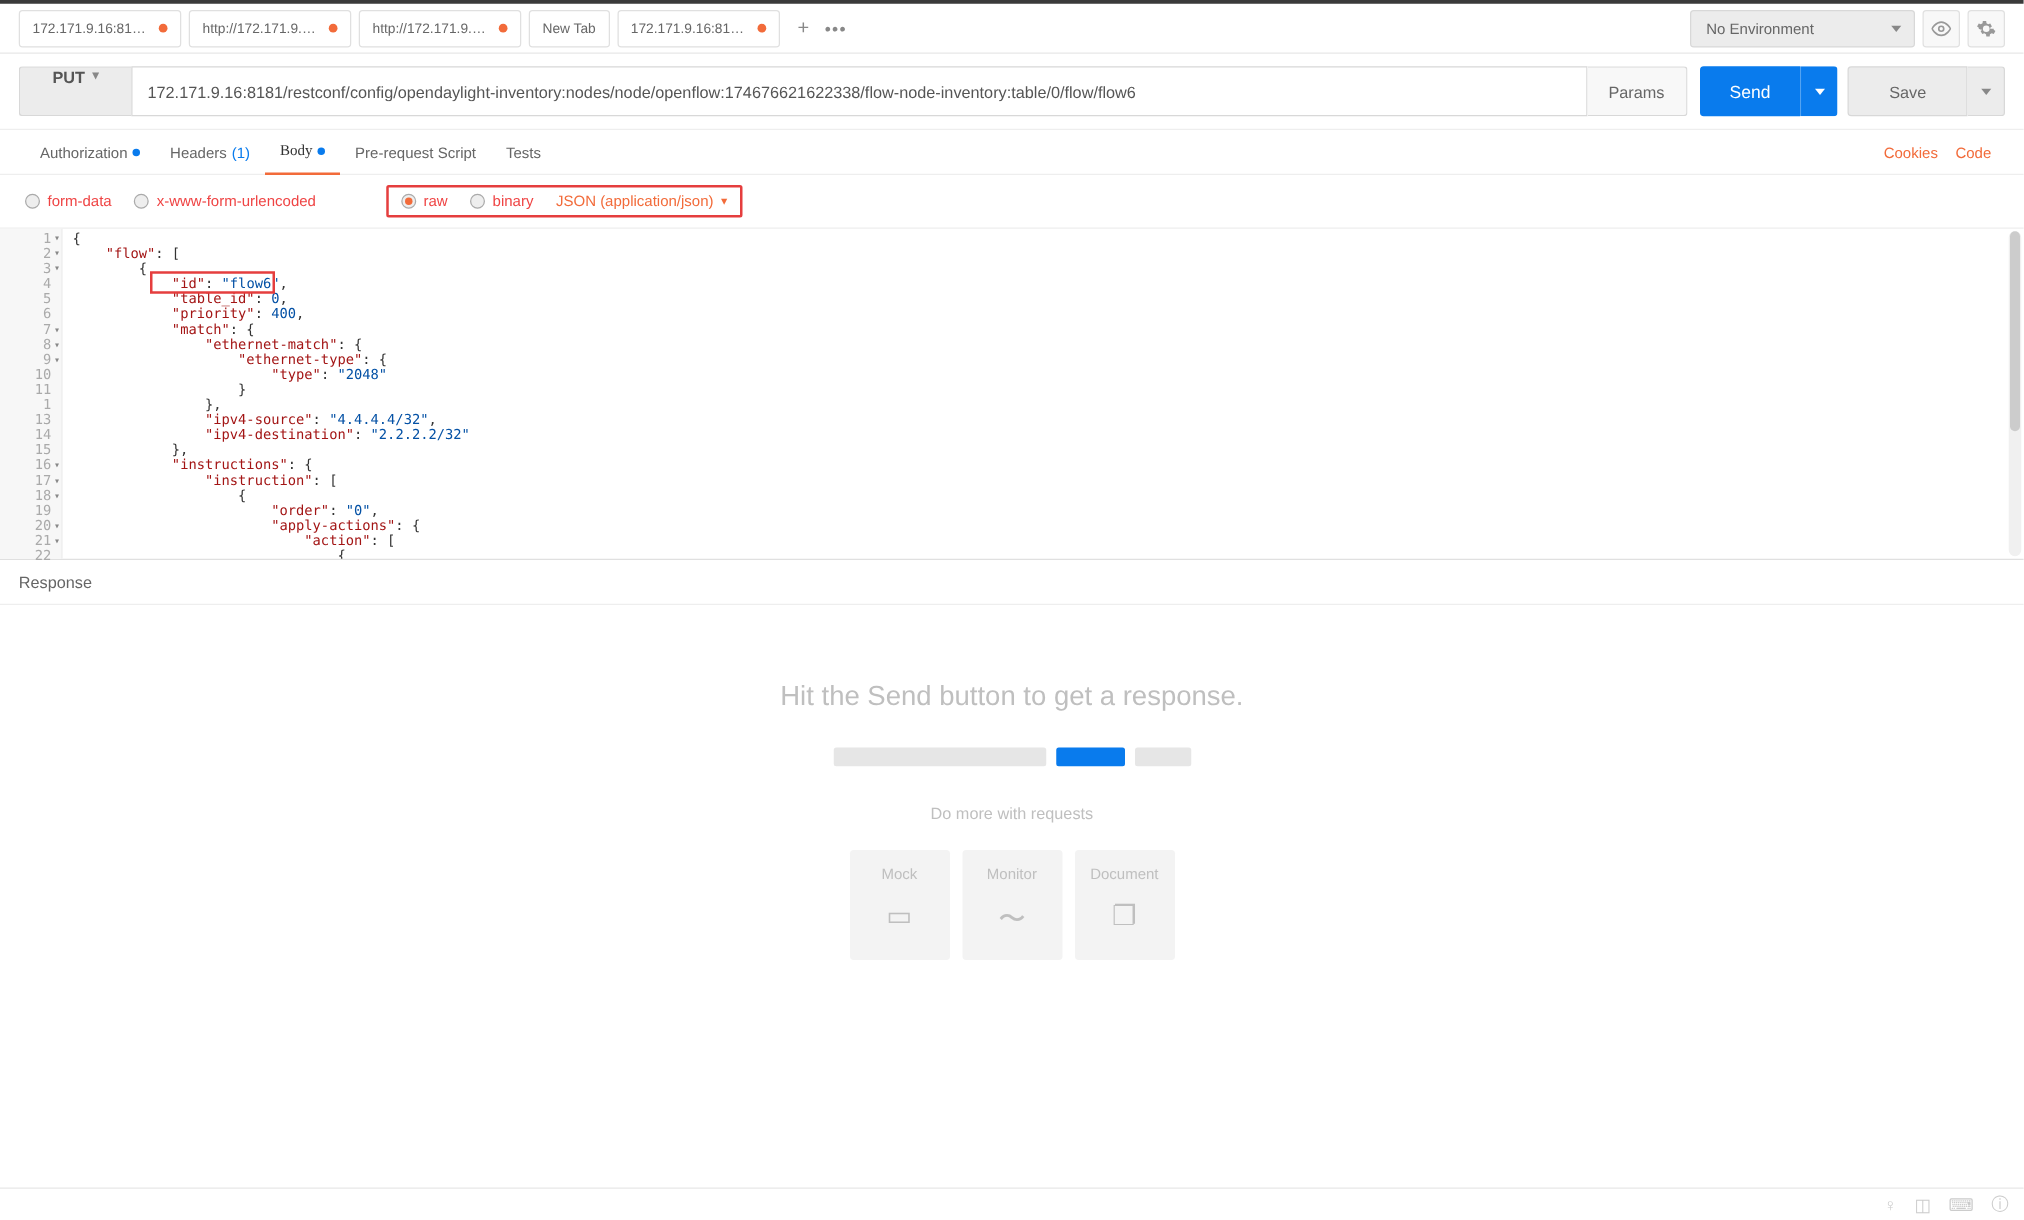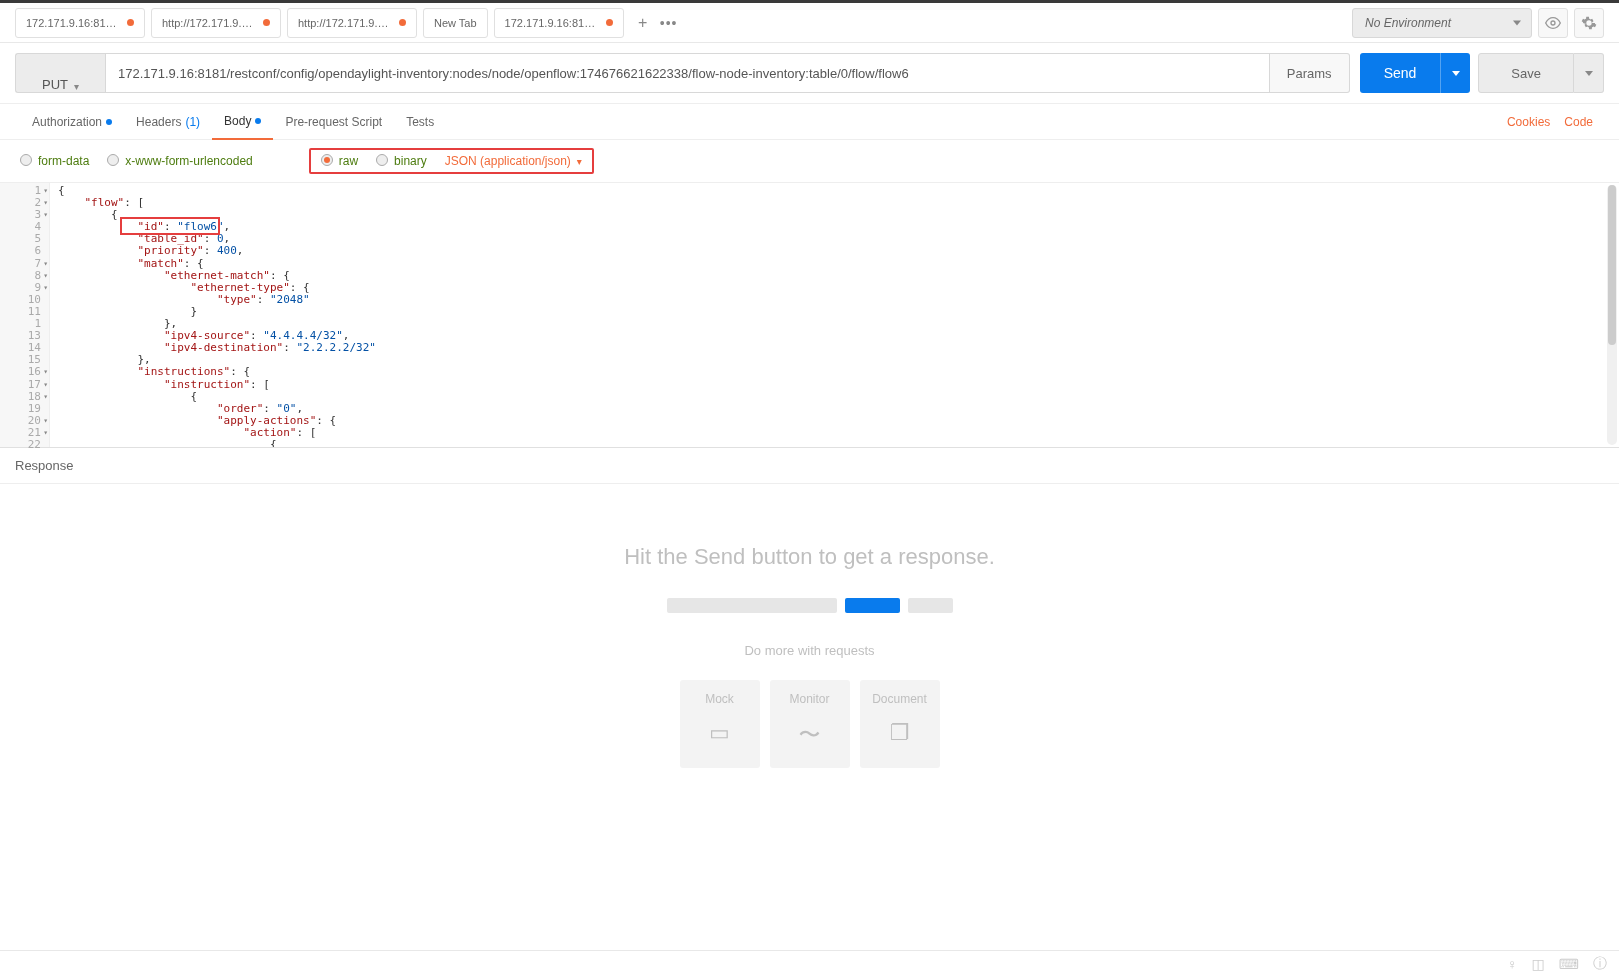--- a/index.html
+++ b/index.html
@@ -5,46 +5,46 @@
 * { box-sizing: border-box; margin: 0; padding: 0; }
 body { font-family: -apple-system, "Helvetica Neue", Arial, sans-serif; font-size: 12px; color: #505050; background: #fff; width: 1619px; height: 976px; overflow: hidden; position: relative; }
 .topbar-dark { height: 3px; background: #3a3a3a; width: 100%; }
 .tab-row { height: 40px; display: flex; align-items: center; padding: 0 15px; border-bottom: 1px solid #e8e8e8; }
 .tab { height: 30px; display: flex; align-items: center; padding: 0 10px; border: 1px solid #e0e0e0; border-radius: 3px; margin-right: 6px; font-size: 11px; color: #666; background: #fff; max-width: 130px; cursor: pointer; position: relative; }
 .tab.active { background: #fff; }
 .tab-label { white-space: nowrap; overflow: hidden; text-overflow: ellipsis; max-width: 95px; }
 .dot-orange { width: 7px; height: 7px; border-radius: 50%; background: #f26b3a; margin-left: 6px; flex-shrink: 0; }
 .tab-add { width: 26px; height: 26px; display: flex; align-items: center; justify-content: center; color: #888; cursor: pointer; font-size: 16px; }
 .tab-more { width: 26px; height: 26px; display: flex; align-items: center; justify-content: center; color: #888; cursor: pointer; font-size: 14px; letter-spacing: 1px; }
-.env-area { margin-left: auto; display: flex; align-items: center; gap: 6px; font-style: italic; }
+.env-area { margin-left: auto; display: flex; align-items: center; gap: 6px; }
 .env-select { height: 30px; border: 1px solid #d8d8d8; border-radius: 3px; background: #ececec; padding: 0 30px 0 12px; font-size: 12px; color: #666; position: relative; width: 180px; display: flex; align-items: center; cursor: pointer; }
 .env-select::after { content: ''; position: absolute; right: 10px; top: 50%; transform: translateY(-50%); border-left: 4px solid transparent; border-right: 4px solid transparent; border-top: 5px solid #888; }
 .icon-btn { width: 30px; height: 30px; border: 1px solid #e0e0e0; border-radius: 3px; display: flex; align-items: center; justify-content: center; color: #999; cursor: pointer; background: #f8f8f8; }
 .req-row { display: flex; align-items: stretch; padding: 10px 15px; gap: 0; border-bottom: 1px solid #eee; }
-.method-btn { width: 90px; height: 40px; border: 1px solid #d8d8d8; border-right: none; border-radius: 3px 0 0 3px; background: #ececec; display: flex; align-items: flex-end; justify-content: center; gap: 6px; color: #555; font-size: 13px; cursor: pointer; }
+.method-btn { width: 90px; height: 40px; border: 1px solid #d8d8d8; border-right: none; border-radius: 3px 0 0 3px; background: #ececec; display: flex; align-items: flex-start; justify-content: center; gap: 6px; color: #555; font-size: 13px; cursor: pointer; font-weight: bold; }
 .method-btn .chev { font-size: 10px; color: #888; }
 .url-input { flex: 1; height: 40px; border: 1px solid #d8d8d8; padding: 0 12px; font-size: 13px; color: #555; background: #fff; outline: none; }
 .params-btn { width: 80px; height: 40px; border: 1px solid #d8d8d8; border-left: none; border-radius: 0 3px 3px 0; background: #f8f8f8; color: #666; font-size: 13px; cursor: pointer; }
 .send-group { display: flex; margin-left: 10px; }
 .send-btn { height: 40px; padding: 0 24px; background: #097bed; color: #fff; border: none; border-radius: 3px 0 0 3px; font-size: 14px; cursor: pointer; }
 .send-drop { width: 30px; height: 40px; background: #097bed; border: none; border-left: 1px solid rgba(255,255,255,0.3); border-radius: 0 3px 3px 0; cursor: pointer; display: flex; align-items: center; justify-content: center; }
 .send-drop::after { content: ''; border-left: 4px solid transparent; border-right: 4px solid transparent; border-top: 5px solid #fff; }
 .save-group { display: flex; margin-left: 8px; }
 .save-btn { height: 40px; padding: 0 32px; background: #ececec; color: #666; border: 1px solid #d8d8d8; border-radius: 3px 0 0 3px; font-size: 13px; cursor: pointer; }
 .save-drop { width: 30px; height: 40px; background: #ececec; border: 1px solid #d8d8d8; border-left: none; border-radius: 0 3px 3px 0; cursor: pointer; display: flex; align-items: center; justify-content: center; }
 .save-drop::after { content: ''; border-left: 4px solid transparent; border-right: 4px solid transparent; border-top: 5px solid #888; }
 .subtab-row { display: flex; align-items: center; padding: 0 20px; height: 36px; border-bottom: 1px solid #eee; position: relative; }
 .subtab { padding: 0 12px; height: 36px; display: flex; align-items: center; font-size: 12px; color: #666; cursor: pointer; gap: 4px; }
-.subtab.active { color: #333; border-bottom: 2px solid #f26b3a; }
+.subtab.active { color: #333; border-bottom: 2px solid #f26b3a; font-family: Liberation Serif, serif; }
 .dot-blue { width: 6px; height: 6px; border-radius: 50%; background: #097bed; }
 .count-blue { color: #097bed; }
 .cookies-code { margin-left: auto; display: flex; gap: 14px; padding-right: 6px; }
 .cookies-code span { color: #f26b3a; font-size: 12px; cursor: pointer; }
 .bodytype-row { display: flex; align-items: center; padding: 8px 20px; gap: 18px; border-bottom: 1px solid #eee; }
-.radio-item { display: flex; align-items: flex-start; gap: 6px; font-size: 12px; color: #4d7c0f; cursor: pointer; }
+.radio-item { display: flex; align-items: center; gap: 6px; font-size: 12px; color: #ef4444; cursor: pointer; }
 .radio-circle { width: 12px; height: 12px; border: 1px solid #aaa; border-radius: 50%; display: inline-block; position: relative; background: #eee; }
 .radio-circle.checked::after { content: ''; position: absolute; width: 6px; height: 6px; border-radius: 50%; background: #f26b3a; top: 2px; left: 2px; }
 .content-type-box { display: flex; align-items: center; gap: 18px; border: 2px solid #e53e3e; padding: 4px 10px; border-radius: 2px; margin-left: 38px; }
 .json-label { color: #f26b3a; font-size: 12px; display: flex; align-items: center; gap: 6px; cursor: pointer; }
 .json-label .chev { font-size: 10px; color: #f26b3a; }
 .editor-wrap { display: flex; height: 265px; border-bottom: 1px solid #e0e0e0; position: relative; }
 .gutter { width: 50px; background: #f7f7f7; border-right: 1px solid #eee; text-align: right; padding: 2px 8px 2px 2px; font-family: Menlo, Consolas, monospace; font-size: 11px; color: #aaa; line-height: 12.1px; }
 .gutter .gl { position: relative; }
 .gutter .fold::after { content: '▾'; position: absolute; right: -7px; font-size: 8px; color: #888; }
 .code { flex: 1; padding: 2px 8px; font-family: Menlo, Consolas, monospace; font-size: 11px; line-height: 12.1px; white-space: pre; color: #333; position: relative; overflow: hidden; }

